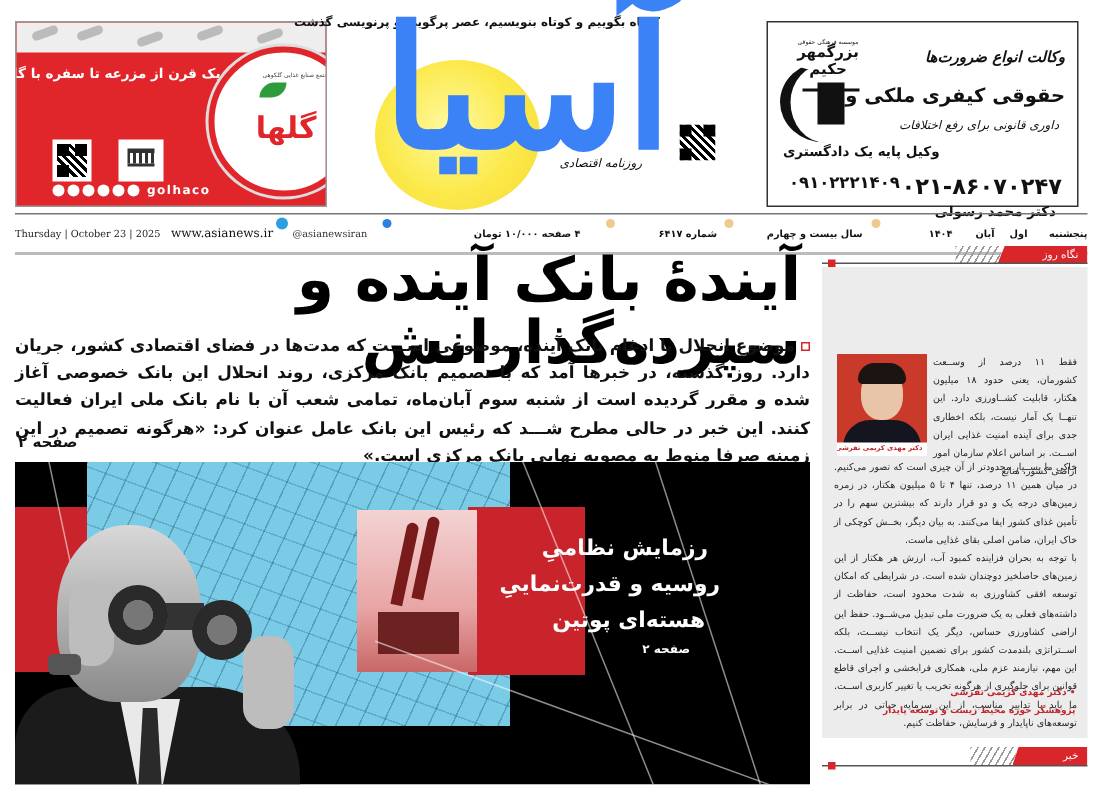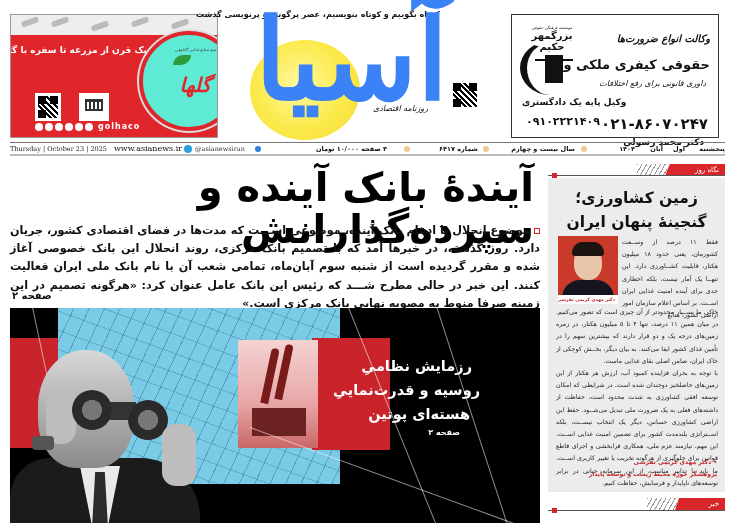--- a/index.html
+++ b/index.html
@@ -12,21 +12,21 @@
     background: #e0262b; border: 1px solid #999; overflow: hidden;
   }
   .ad-left .spice-band { position: absolute; left: 0; top: 0; width: 100%; height: 20px; background: #eeeeee; }
   .ad-left .spice-band span { position:absolute; top:4px; width:18px; height:6px; border-radius:6px; background:#bbb; transform: rotate(-20deg); }
   .ad-left .slogan {
     position: absolute; right: 70px; top: 30px; color: #fff; font-size: 9px; font-weight: bold; direction: rtl;
     white-space: nowrap;
   }
   .ad-left .circle {
     position: absolute; right: -22px; top: 16px; width: 100px; height: 100px; border-radius: 50%;
-    background: #5eead4; border: 4px solid #e0262b; box-shadow: 0 0 0 2px #ddd; font-style: italic;
+    background: #ffffff; border: 4px solid #e0262b; box-shadow: 0 0 0 2px #ddd;
   }
   .ad-left .logo-text {
     position: absolute; right: 24px; top: 38px; font-size: 20px; font-weight: bold; color: #e0262b; direction: rtl;
   }
   .ad-left .logo-leaf { position:absolute; right: 44px; top: 20px; width: 18px; height: 10px; background:#2e9b3c; border-radius: 10px 0 10px 0; }
   .ad-left .logo-sub { position:absolute; right: 14px; top: 12px; font-size: 4px; color:#444; direction: rtl; white-space: nowrap; }
   .ad-left .qr-box { position: absolute; left: 24px; top: 78px; width: 26px; height: 28px; background: #fff; padding: 2px; }
   .ad-left .unesco-box { position: absolute; left: 68px; top: 78px; width: 30px; height: 28px; background: #fff; }
   .ad-left .unesco-box i { position:absolute; left:6px; top:6px; width:18px; height:12px; border-top:3px solid #333; border-bottom:2px solid #333;
     background: repeating-linear-gradient(90deg, #333 0 2px, #fff 2px 4px); }
@@ -69,21 +69,21 @@
   .ad-right .r7 { position: absolute; left: 14px; top: 100px; font-size: 11px; font-weight: bold; direction: ltr; }
   .ad-right .brand { position: absolute; left: 10px; top: 10px; width: 60px; font-size: 10px; font-weight: bold; text-align: center; }
   .ad-right .brand small { display:block; font-size: 4px; font-weight: normal; }
   .ad-right .emblem { position: absolute; left: 8px; top: 26px; width: 60px; height: 54px; border-radius: 50%;
     border-left: 7px solid #111; border-top: 2px solid transparent; }
   .ad-right .emblem i { position: absolute; left: 18px; top: 12px; width: 18px; height: 28px; background: #111; }
   .ad-right .emblem b { position: absolute; left: 8px; top: 16px; width: 38px; height: 2px; background: #111; }
 
   
   .infobar {
-    position: absolute; left: 10px; top: 142px; width: 715px; height: 14px;
+    position: absolute; left: 10px; top: 142px; width: 715px; height: 28px;
     border-top: 1px solid #777; border-bottom: 2px solid #bbb;
     font-size: 7px; display: flex; align-items: center;
   }
   .infobar .date-en { position: absolute; left: 0; font-family: "DejaVu Serif", serif; font-size: 6.5px; color: #222; }
   .infobar .site { position: absolute; left: 104px; font-family: "DejaVu Serif", serif; font-size: 8px; }
   .infobar .tg { position: absolute; left: 174px; width: 8px; height: 8px; border-radius: 50%; background: #2d9fe0; top: 2px; }
   .infobar .handle { position: absolute; left: 185px; font-family: "DejaVu Serif", serif; font-size: 6.5px; color: #333; }
   .infobar .verified { position: absolute; left: 245px; width: 6px; height: 6px; border-radius: 50%; background: #2d7fe0; top: 3px; }
   .infobar .fa { position: absolute; direction: rtl; white-space: nowrap; font-size: 6.5px; font-weight: bold; }
   .infobar .dot { position: absolute; width: 6px; height: 6px; border-radius: 50%; background: #f0c98f; top: 3px; }
@@ -292,24 +292,20 @@
     <span class="c3">هسته‌ای پوتین</span>
     <span class="c4">صفحه ۲</span>
   </div>
 </div>
 
 <div class="col-hatch"></div>
 <div class="col-tab">نگاه روز</div>
 <div class="col-rule"></div>
 <div class="col-rule-dot"></div>
 <div class="column">
-  <div class="title">
-    <div>زمین کشاورزی؛</div>
-    <div>گنجینهٔ پنهان ایران</div>
-  </div>
   <div class="photo">
     <div class="suit"></div>
       <div class="face"></div>
       <div class="hair"></div>
     <div class="cap">دکتر مهدی کریمی تفرشی</div>
   </div>
   <div class="body-top">فقط ۱۱ درصد از وســعت کشورمان، یعنی حدود ۱۸ میلیون هکتار، قابلیت کشــاورزی دارد. این تنهــا یک آمار نیست، بلکه اخطاری جدی برای آینده امنیت غذایی ایران اســت. بر اساس اعلام سازمان امور اراضی کشور، منابع</div>
   <div class="body">
     <p>خاکی ما بســیار محدودتر از آن چیزی است که تصور می‌کنیم. در میان همین ۱۱ درصد، تنها ۴ تا ۵ میلیون هکتار، در زمره زمین‌های درجه یک و دو قرار دارند که بیشترین سهم را در تأمین غذای کشور ایفا می‌کنند. به بیان دیگر، بخــش کوچکی از خاک ایران، ضامن اصلی بقای غذایی ماست.</p>
     <p>با توجه به بحران فزاینده کمبود آب، ارزش هر هکتار از این زمین‌های حاصلخیز دوچندان شده است. در شرایطی که امکان توسعه افقی کشاورزی به شدت محدود است، حفاظت از داشته‌های فعلی به یک ضرورت ملی تبدیل می‌شــود. حفظ این اراضی کشاورزی حساس، دیگر یک انتخاب نیســت، بلکه اســتراتژی بلندمدت کشور برای تضمین امنیت غذایی اســت. این مهم، نیازمند عزم ملی، همکاری فرابخشی و اجرای قاطع قوانین برای جلوگیری از هرگونه تخریب یا تغییر کاربری اســت. ما باید با تدابیر مناسب، از این سرمایه حیاتی در برابر توسعه‌های ناپایدار و فرسایش، حفاظت کنیم.</p>

